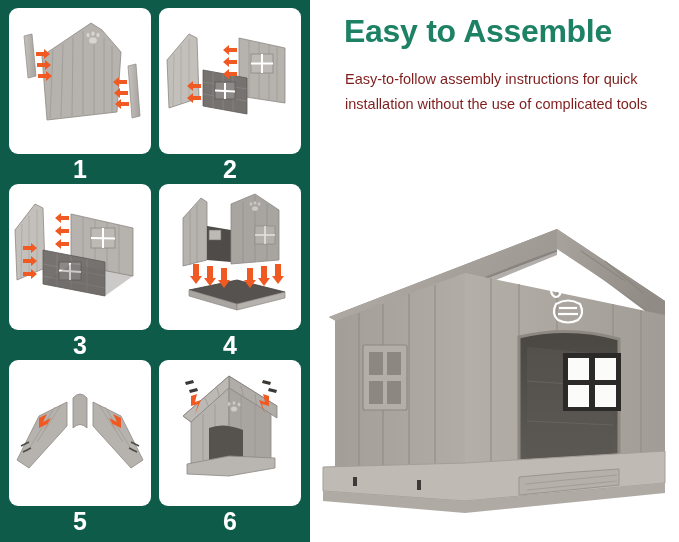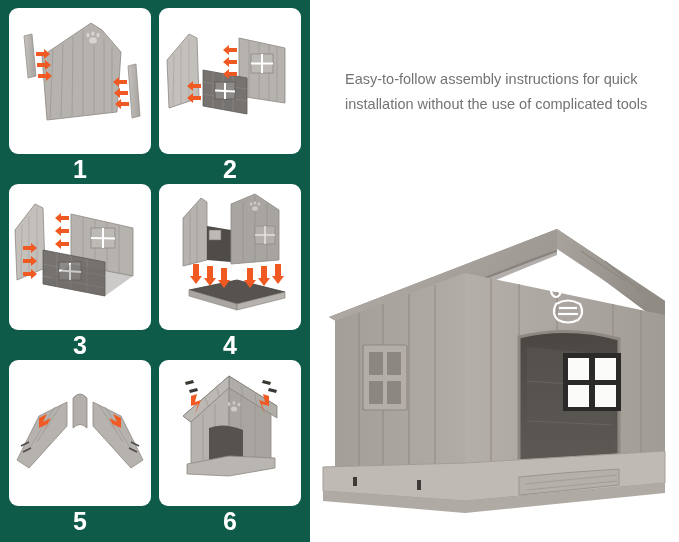--- a/index.html
+++ b/index.html
@@ -36,21 +36,21 @@
   .art{position:absolute;inset:0;}
 
   
   .headline{
     position:absolute;left:344px;top:11px;width:320px;
     color:#1d8164;font-size:32px;font-weight:bold;letter-spacing:-0.3px;
     line-height:40px;
   }
   .subcopy{
     position:absolute;left:345px;top:67px;width:322px;
-    color:#737373;font-size:14.5px;line-height:25px;
+    color:#7f1d1d;font-size:14.5px;line-height:25px;
   }
 
   
   .hero{position:absolute;left:313px;top:205px;width:366px;height:337px;}
 
   svg{display:block;}
 </style>
 </head>
 <body>
 
@@ -343,20 +343,21 @@
               <polygon points="110,36 104,34 106,42 100,40 106,54 103,44 110,46"></polygon>
             </g>
           </svg>
         </div>
         <div class="step-num">6</div>
       </div>
 
     </div>
   </div>
 
+  <div class="headline">Easy to Assemble</div>
   <div class="subcopy">Easy-to-follow assembly instructions for quick installation without the use of complicated tools</div>
 
   <div class="hero">
     <svg viewBox="0 0 366 337" width="366" height="337">
       <defs>
         <linearGradient id="roofL" x1="0" y1="0" x2="1" y2="0.4">
           <stop offset="0" stop-color="#b6b0aa"></stop>
             <stop offset="1" stop-color="#9d9791"></stop>
         </linearGradient>
         <linearGradient id="roofR" x1="0" y1="0" x2="1" y2="0.3">

